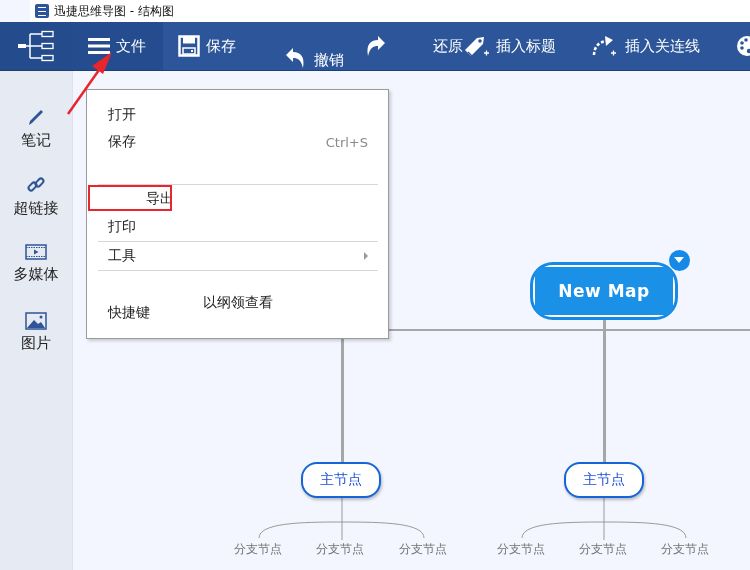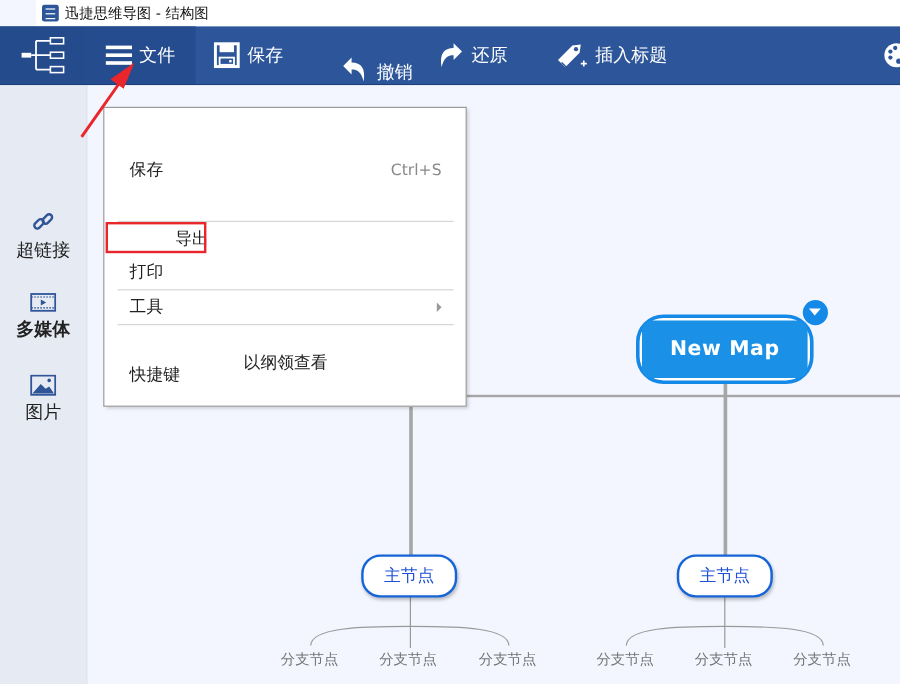--- a/index.html
+++ b/index.html
@@ -74,58 +74,72 @@
     <span>保存</span>
   </div>
 
   <div class="tb-btn" style="left:284px;align-items:flex-end;">
     <svg width="24" height="24" viewBox="0 0 24 24">
         <path d="M2 9 L9 2 L9 6 C17 6 21 11 19 22 C17 14 14 12 9 12 L9 16 Z" fill="#fff"></path>
       </svg>
     <span>撤销</span>
   </div>
 
-  <div class="tb-btn" style="left:363px;">
+  <div class="tb-btn" style="left:363px;gap:40px;">
     <svg width="24" height="24" viewBox="0 0 24 24">
         <path d="M22 9 L15 2 L15 6 C7 6 3 11 5 22 C7 14 10 12 15 12 L15 16 Z" fill="#fff"></path>
       </svg>
     <span>还原</span>
   </div>
 
   <div class="tb-btn" style="left:462px;">
     <svg width="28" height="26" viewBox="0 0 28 26">
         <path d="M3 17 L15 5 L22 4 L21 11 L9 23 Z" fill="#fff"></path>
         <circle cx="18" cy="8" r="1.8" fill="#2c5699"></circle>
         <line x1="6" y1="19" x2="10" y2="23" stroke="#2c5699" stroke-width="1.2"></line>
         <path d="M22 20 h5 M24.5 17.5 v5" stroke="#fff" stroke-width="1.3"></path>
       </svg>
     <span>插入标题</span>
   </div>
 
+  <div class="tb-btn" style="left:591px;">
+    <svg width="28" height="26" viewBox="0 0 28 26">
+        <path d="M3 22 C3 14 8 9 15 8" fill="none" stroke="#fff" stroke-width="2.5" stroke-dasharray="3 2"></path>
+        <path d="M14 3 L22 7 L15 13 Z" fill="#fff"></path>
+        <path d="M20 20 h5 M22.5 17.5 v5" stroke="#fff" stroke-width="1.3"></path>
+      </svg>
+    <span>插入关连线</span>
+  </div>
 
   <div class="tb-btn" style="left:736px;">
     <svg width="22" height="22" viewBox="0 0 22 22">
         <circle cx="11" cy="11" r="10" fill="#fff"></circle>
         <circle cx="6" cy="8" r="1.8" fill="#2c5699"></circle>
         <circle cx="10" cy="5" r="1.8" fill="#2c5699"></circle>
         <circle cx="6" cy="13" r="1.8" fill="#2c5699"></circle>
         <circle cx="13" cy="16" r="2.2" fill="#2c5699"></circle>
       </svg>
   </div>
 </div>
 
 <div class="sidebar">
+  <div class="side-item" style="top:36px;">
+    <svg width="20" height="20" viewBox="0 0 20 20">
+        <path d="M3 18 L4 14 L15 3 L17 5 L6 16 Z" fill="#2f5597"></path>
+      </svg>
+    <span class="lbl">笔记</span>
+  </div>
   <div class="side-item" style="top:104px;">
     <svg width="20" height="20" viewBox="0 0 20 20">
         <rect x="2" y="9" width="9" height="5" rx="2.5" transform="rotate(-45 6.5 11.5)" fill="none" stroke="#2f5597" stroke-width="2"></rect>
         <rect x="9" y="5" width="9" height="5" rx="2.5" transform="rotate(-45 13.5 7.5)" fill="none" stroke="#2f5597" stroke-width="2"></rect>
       </svg>
     <span class="lbl">超链接</span>
   </div>
-  <div class="side-item" style="top:172px;font-weight:bold;">
+  <div class="side-item" style="top:172px;">
     <svg width="22" height="18" viewBox="0 0 22 18">
         <rect x="1" y="2" width="20" height="14" fill="none" stroke="#2f5597" stroke-width="1.5"></rect>
         <line x1="1" y1="4.5" x2="21" y2="4.5" stroke="#2f5597" stroke-width="1" stroke-dasharray="1.5 1"></line>
         <line x1="1" y1="13.5" x2="21" y2="13.5" stroke="#2f5597" stroke-width="1" stroke-dasharray="1.5 1"></line>
         <path d="M9 6.5 L13.5 9 L9 11.5 Z" fill="#2f5597"></path>
       </svg>
     <span class="lbl">多媒体</span>
   </div>
   <div class="side-item" style="top:241px;">
     <svg width="22" height="18" viewBox="0 0 22 18">
@@ -160,20 +174,23 @@
 <div class="main-node" style="left:564px;top:462px;">主节点</div>
 
 <span class="sub-node" style="left:234px;top:541px;">分支节点</span>
 <span class="sub-node" style="left:316px;top:541px;">分支节点</span>
 <span class="sub-node" style="left:399px;top:541px;">分支节点</span>
 <span class="sub-node" style="left:497px;top:541px;">分支节点</span>
 <span class="sub-node" style="left:579px;top:541px;">分支节点</span>
 <span class="sub-node" style="left:661px;top:541px;">分支节点</span>
 
 <div class="menu">
+  <div class="mi" style="top:12px;">
+    <span>打开</span>
+  </div>
   <div class="mi" style="top:39px;">
     <span>保存</span>
     <span class="sc">Ctrl+S</span>
   </div>
   <div class="sep" style="top:94px;"></div>
   <div class="mi" style="top:96px;margin-left:38px;">
     <span>导出</span>
   </div>
   <div class="mi" style="top:124px;">
     <span>打印</span>

